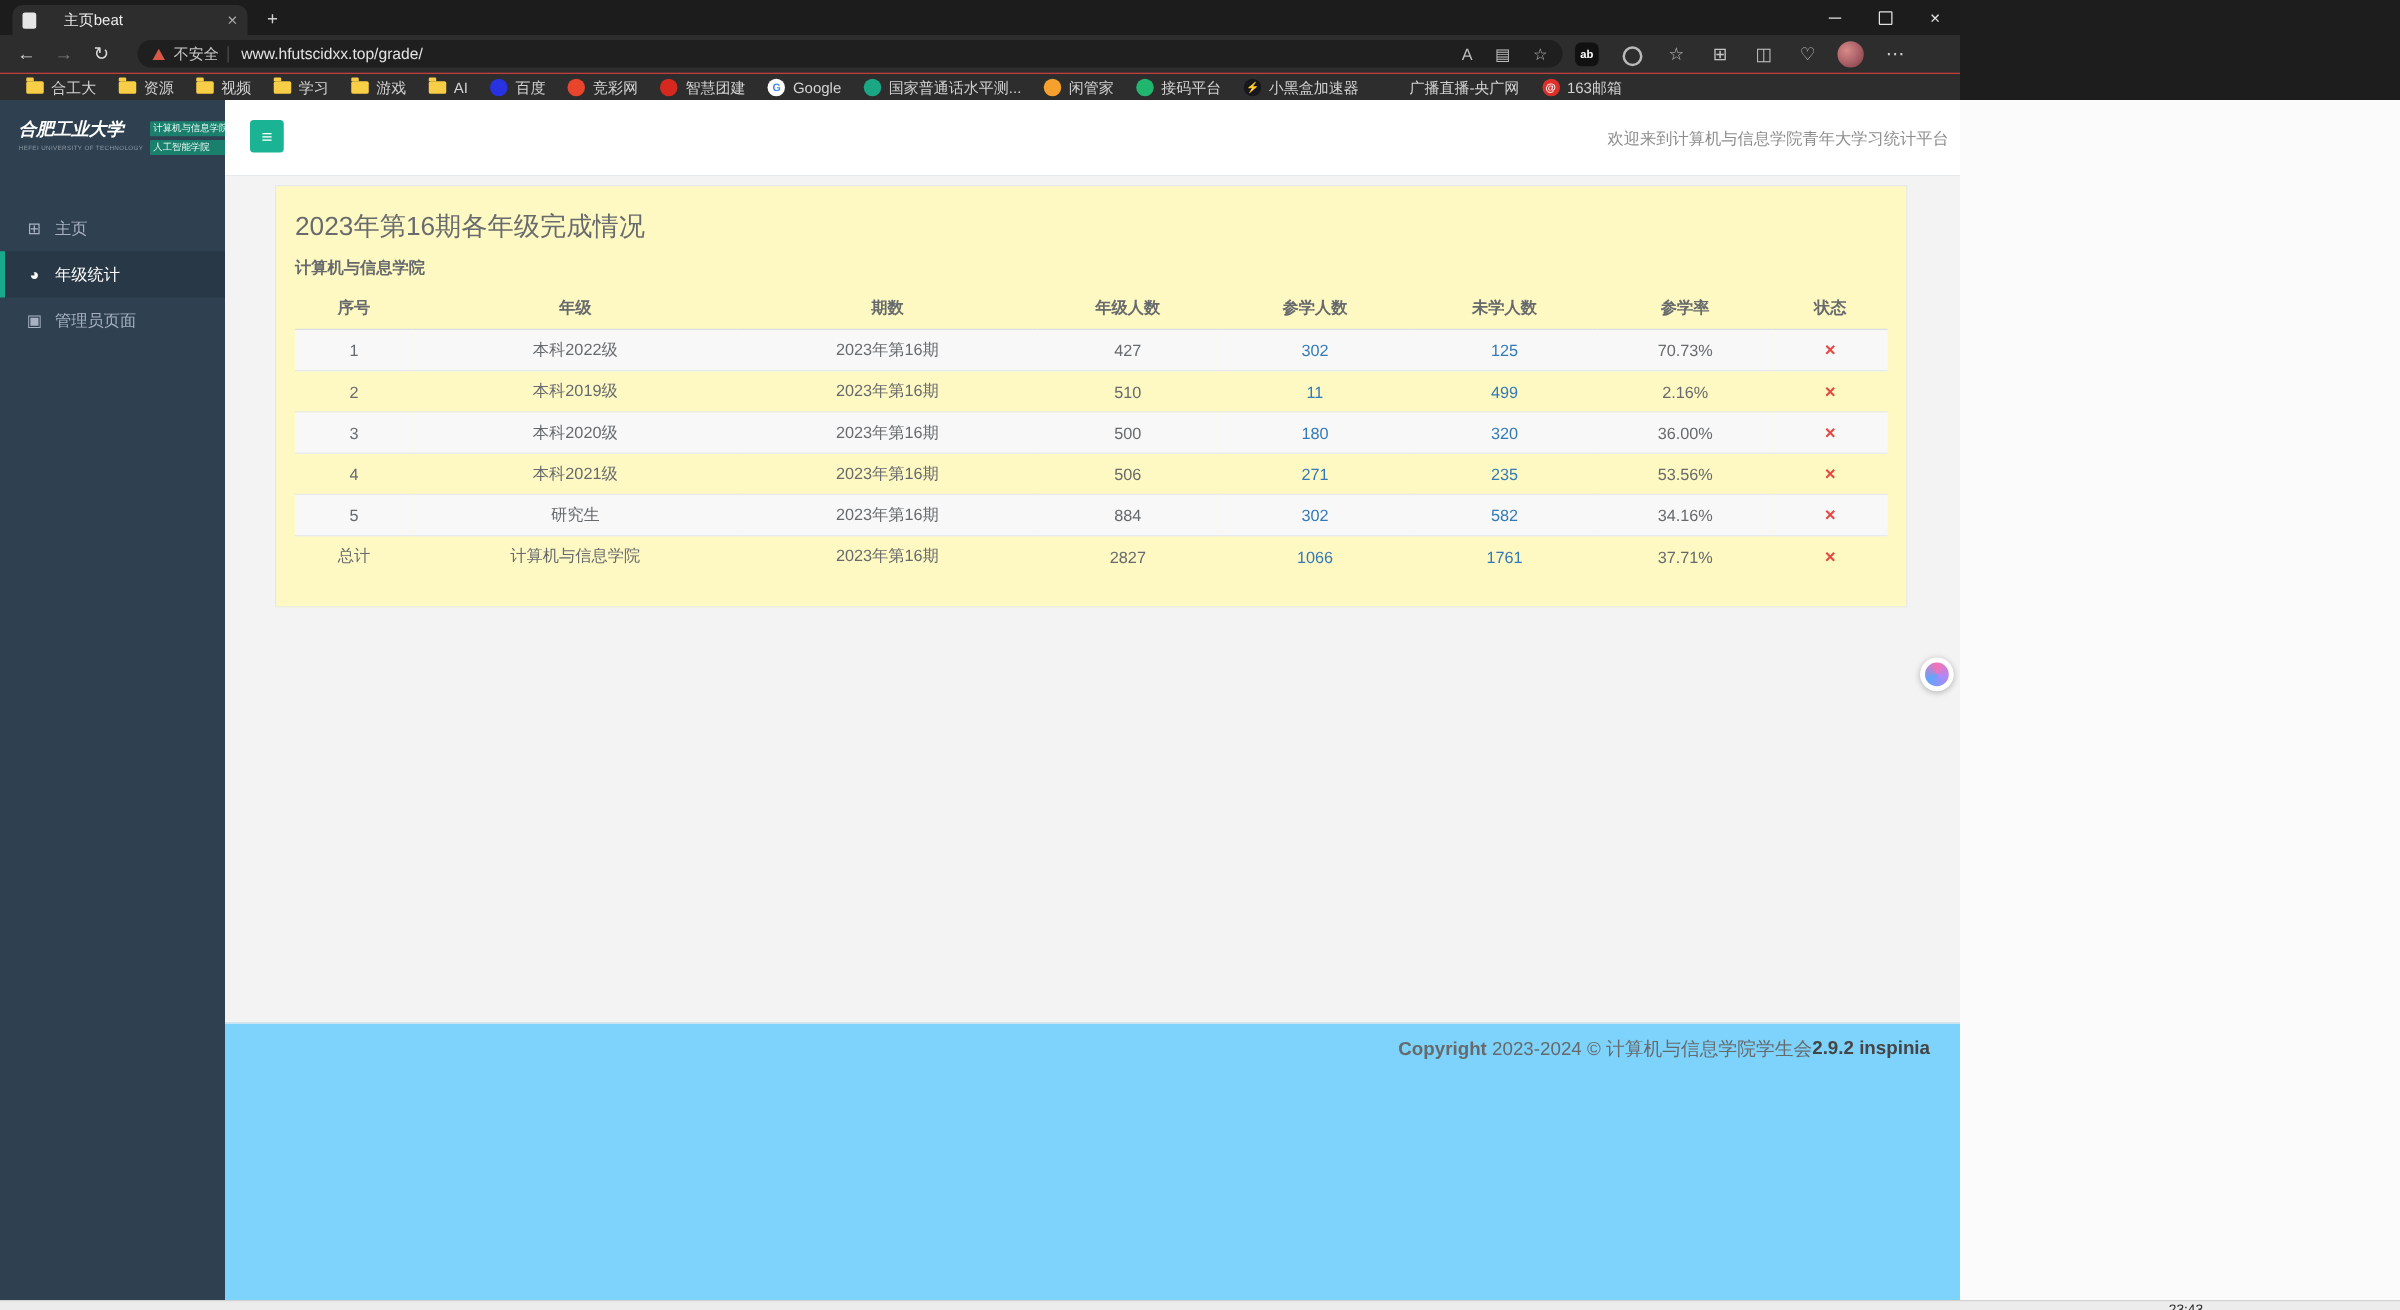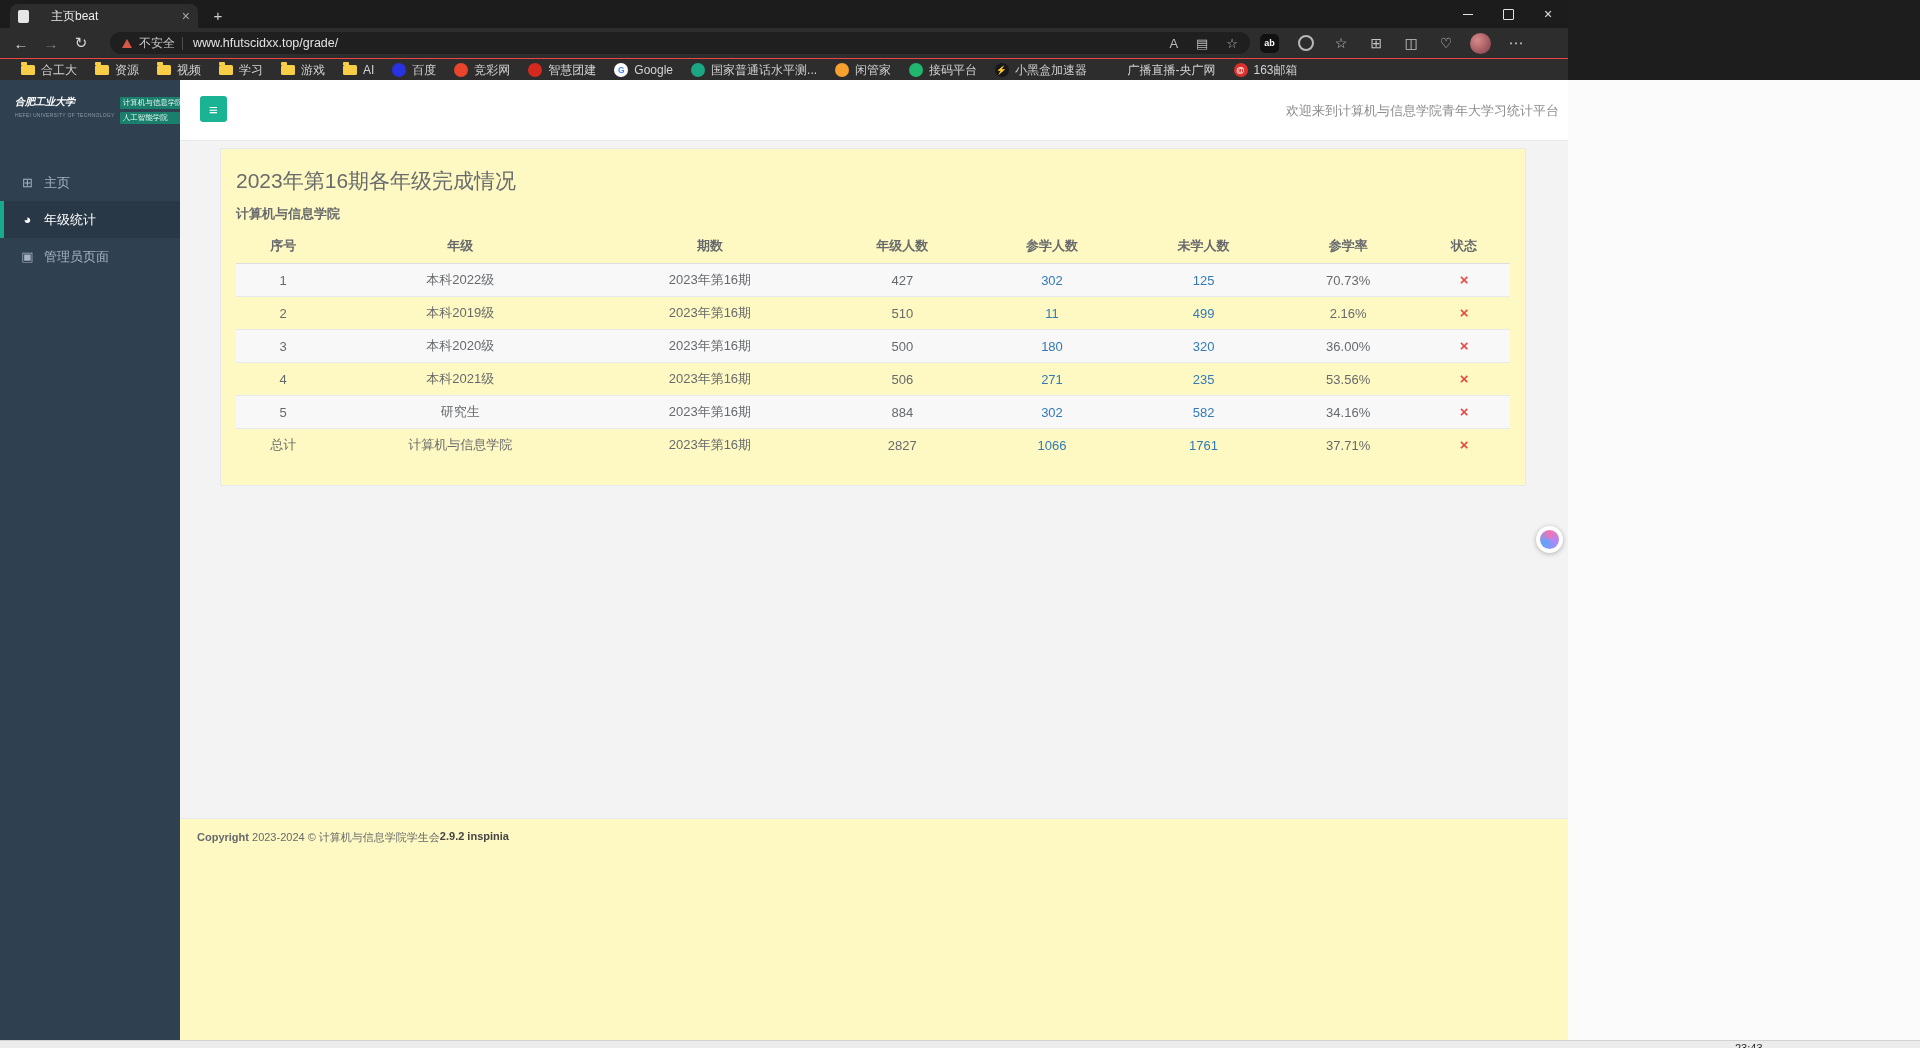--- a/index.html
+++ b/index.html
@@ -26,41 +26,41 @@
   .navbtn{width:30px;text-align:center;font-size:15px;color:#d6d6d6;cursor:pointer;flex:none}
   .navbtn.fwd{color:#7a7a7a}
   .omnibox{margin-left:14px;width:1140px;height:22px;background:#1f1f1f;border-radius:11px;display:flex;align-items:center;
            padding:0 12px;box-sizing:border-box;flex:none}
   .warn-tri{width:0;height:0;border-left:5px solid transparent;border-right:5px solid transparent;border-bottom:9px solid #d8584a;margin-right:7px}
   .sec-label{font-size:12px;color:#c9c9c9;margin-right:7px;white-space:nowrap}
   .omni-div{width:1px;height:13px;background:#4d4d4d;margin-right:10px}
   .url{font-size:12.5px;color:#e3e3e3;white-space:nowrap}
   .omni-spacer{flex:1}
   .omni-ic{font-size:13px;color:#bdbdbd;margin-left:18px;cursor:pointer}
-  .ext-wrap{display:flex;align-items:center;margin-left:10px;gap:19px}
+  .ext-wrap{display:flex;align-items:flex-end;margin-left:10px;gap:19px}
   .ext-ic{min-width:16px;height:19px;display:flex;align-items:center;justify-content:center;font-size:14px;color:#c3c3c3;cursor:pointer}
   .ext-badge{width:19px;background:#111;border-radius:5px;color:#fff;font-size:9px;font-weight:bold}
   .ext-ring{width:12px;min-width:12px;height:12px;border:2px solid #b9b9b9;border-radius:50%}
   .avatar{width:21px;height:21px;border-radius:50%;margin-left:16px;background:radial-gradient(circle at 35% 35%,#d98a8a,#7e3b46);cursor:pointer;flex:none}
   .menu-dots{margin-left:14px;color:#cfcfcf;font-size:15px;width:22px;text-align:center;cursor:pointer;flex:none}
 
   .bookmarks{height:22px;background:#2d2d2d;border-top:1px solid #ef4444;display:flex;align-items:center;padding-left:12px}
   .bm{display:flex;align-items:center;gap:6px;padding:0 9px;height:100%;cursor:pointer}
   .bm-label{font-size:12px;color:#d2d2d2;white-space:nowrap}
   .bm-folder{width:14px;height:10px;background:#f8ce46;border-radius:1.5px;position:relative;flex:none}
   .bm-folder::before{content:"";position:absolute;top:-3px;left:0;width:6px;height:3px;background:#f8ce46;border-radius:1px 1px 0 0}
   .bm-dot{width:14px;height:14px;border-radius:50%;display:flex;align-items:center;justify-content:center;
           font-size:8.5px;font-weight:bold;color:#fff;flex:none}
   .bm-textic{font-size:8px;font-weight:bold;letter-spacing:-.3px;flex:none}
 
   
   .viewport{position:absolute;left:0;top:80px;width:1568px;height:960px;background:#f3f3f4;overflow:hidden}
   .sidebar{position:absolute;left:0;top:0;width:180px;height:100%;background:#2f4050}
   .logo{height:84px;padding:15px 6px 0 10px;box-sizing:border-box;display:flex;gap:5px;align-items:flex-start}
-  .logo-cn{font-family:"Liberation Serif",serif;font-style:italic;font-size:10px;font-weight:bold;color:#fff;white-space:nowrap}
+  .logo-cn{font-family:"Liberation Serif",serif;font-style:italic;font-size:14px;font-weight:bold;color:#fff;white-space:nowrap}
   .logo-en{font-size:5px;color:#8f9aa6;letter-spacing:.3px;margin-top:3px;white-space:nowrap}
   .logo-tags{display:flex;flex-direction:column;gap:3px;margin-top:2px}
   .tag{font-size:7.5px;color:#eafaf6;background:#1a7f6d;padding:1px 3px;border-radius:1px;white-space:nowrap}
   .nav-item{height:37px;display:flex;align-items:center;gap:9px;padding-left:16px;border-left:4px solid transparent;
             box-sizing:border-box;font-size:13px;color:#a7b1c2;cursor:pointer}
   .nav-item.active{background:#293846;border-left-color:#19aa8d;color:#fff}
   .nav-ic{font-size:13px;width:15px;text-align:center}
 
   .page{position:absolute;left:180px;top:0;width:1388px;height:100%}
   .pnavbar{height:60px;background:#fff;border-bottom:1px solid #e7eaec;position:relative}
@@ -72,23 +72,23 @@
         padding:12px 15px 24px}
   .card h2{margin:6px 0 10px;font-size:21px;font-weight:400;color:#686b6d}
   .subtitle{font-size:13px;font-weight:bold;color:#676a6c;margin-bottom:6px}
   table.grade{width:100%;border-collapse:collapse;font-size:13px;color:#676a6c}
   table.grade th{padding:8px 6px;border-bottom:1px solid #dcdfe2;font-weight:bold;text-align:center}
   table.grade td{padding:7px 6px;border-top:1px solid #e7eaec;text-align:center}
   table.grade tbody tr:nth-child(odd){background:#f8f8f9}
   .cell-link{color:#337ab7;text-decoration:none;cursor:pointer}
   .status-x{color:#e64942;font-weight:bold;font-size:15px;line-height:1}
 
-  .pfooter{position:absolute;left:0;top:738px;bottom:0;width:100%;background:#fef9c3;border-top:1px solid #e7eaec;
-           box-sizing:border-box;padding:11px 24px 0 17px;display:flex;justify-content:flex-start;
-           font-size:11px;color:#676a6c}
+  .pfooter{position:absolute;left:0;top:738px;bottom:0;width:100%;background:#7dd3fc;border-top:1px solid #e7eaec;
+           box-sizing:border-box;padding:11px 24px 0 17px;display:flex;justify-content:flex-end;
+           font-size:15px;color:#676a6c}
   .f-right{font-weight:bold;color:#454545}
 
   .assist{position:absolute;left:1536px;top:446px;width:27px;height:27px;border-radius:50%;background:#fff;
           box-shadow:0 1px 5px rgba(0,0,0,.28);display:flex;align-items:center;justify-content:center;cursor:pointer}
   .brain{width:19px;height:19px;border-radius:50%;background:conic-gradient(#f472b6,#a78bfa,#60a5fa,#f472b6)}
 
   
   .desktop{position:absolute;left:1568px;top:0;width:352px;height:1040px;background:#fbfbfb}
   .desktop-chrome{height:80px;background:#1d1d1d}
   .taskbar{position:absolute;left:0;top:1040px;width:1920px;height:8px;background:#ececec;border-top:1px solid #d2d2d2;overflow:hidden}

